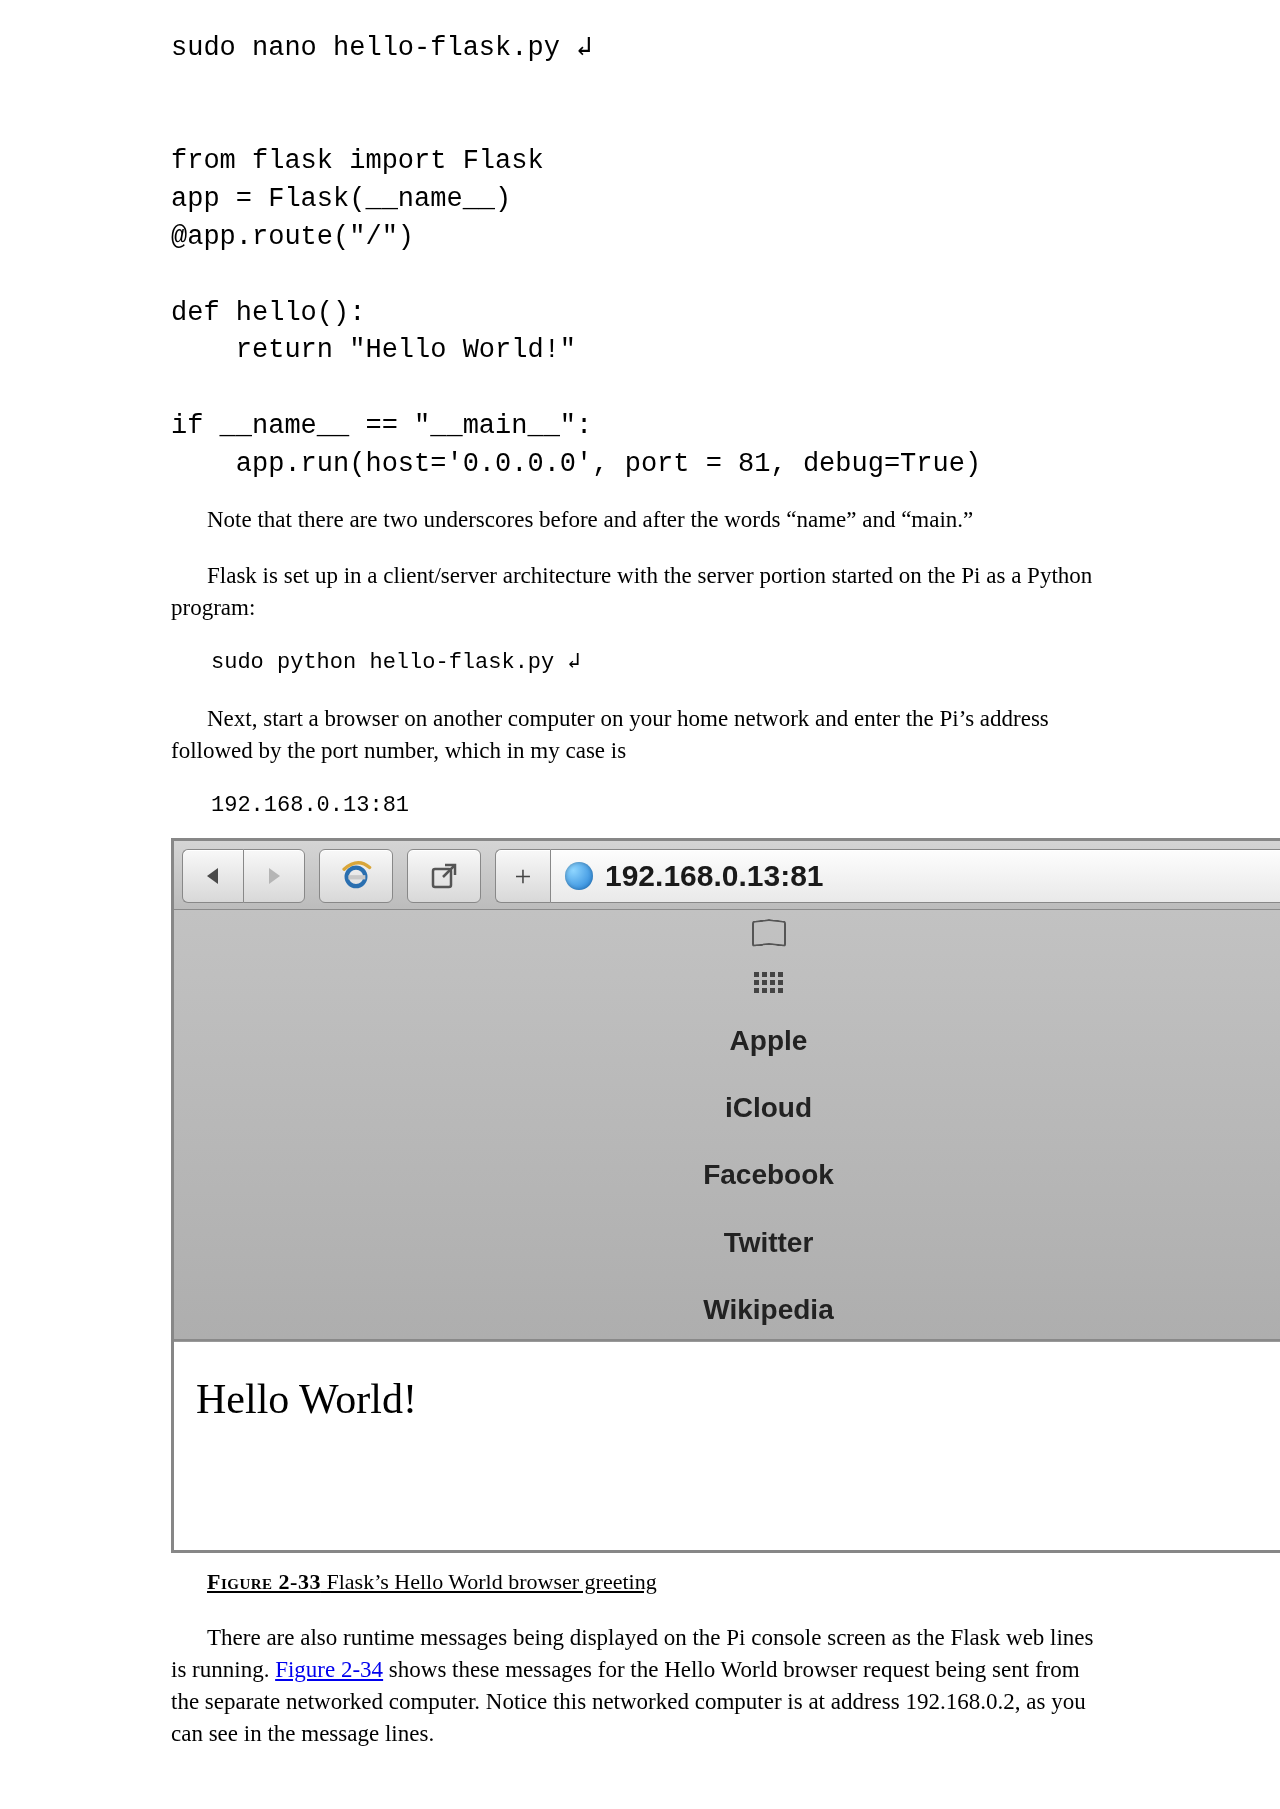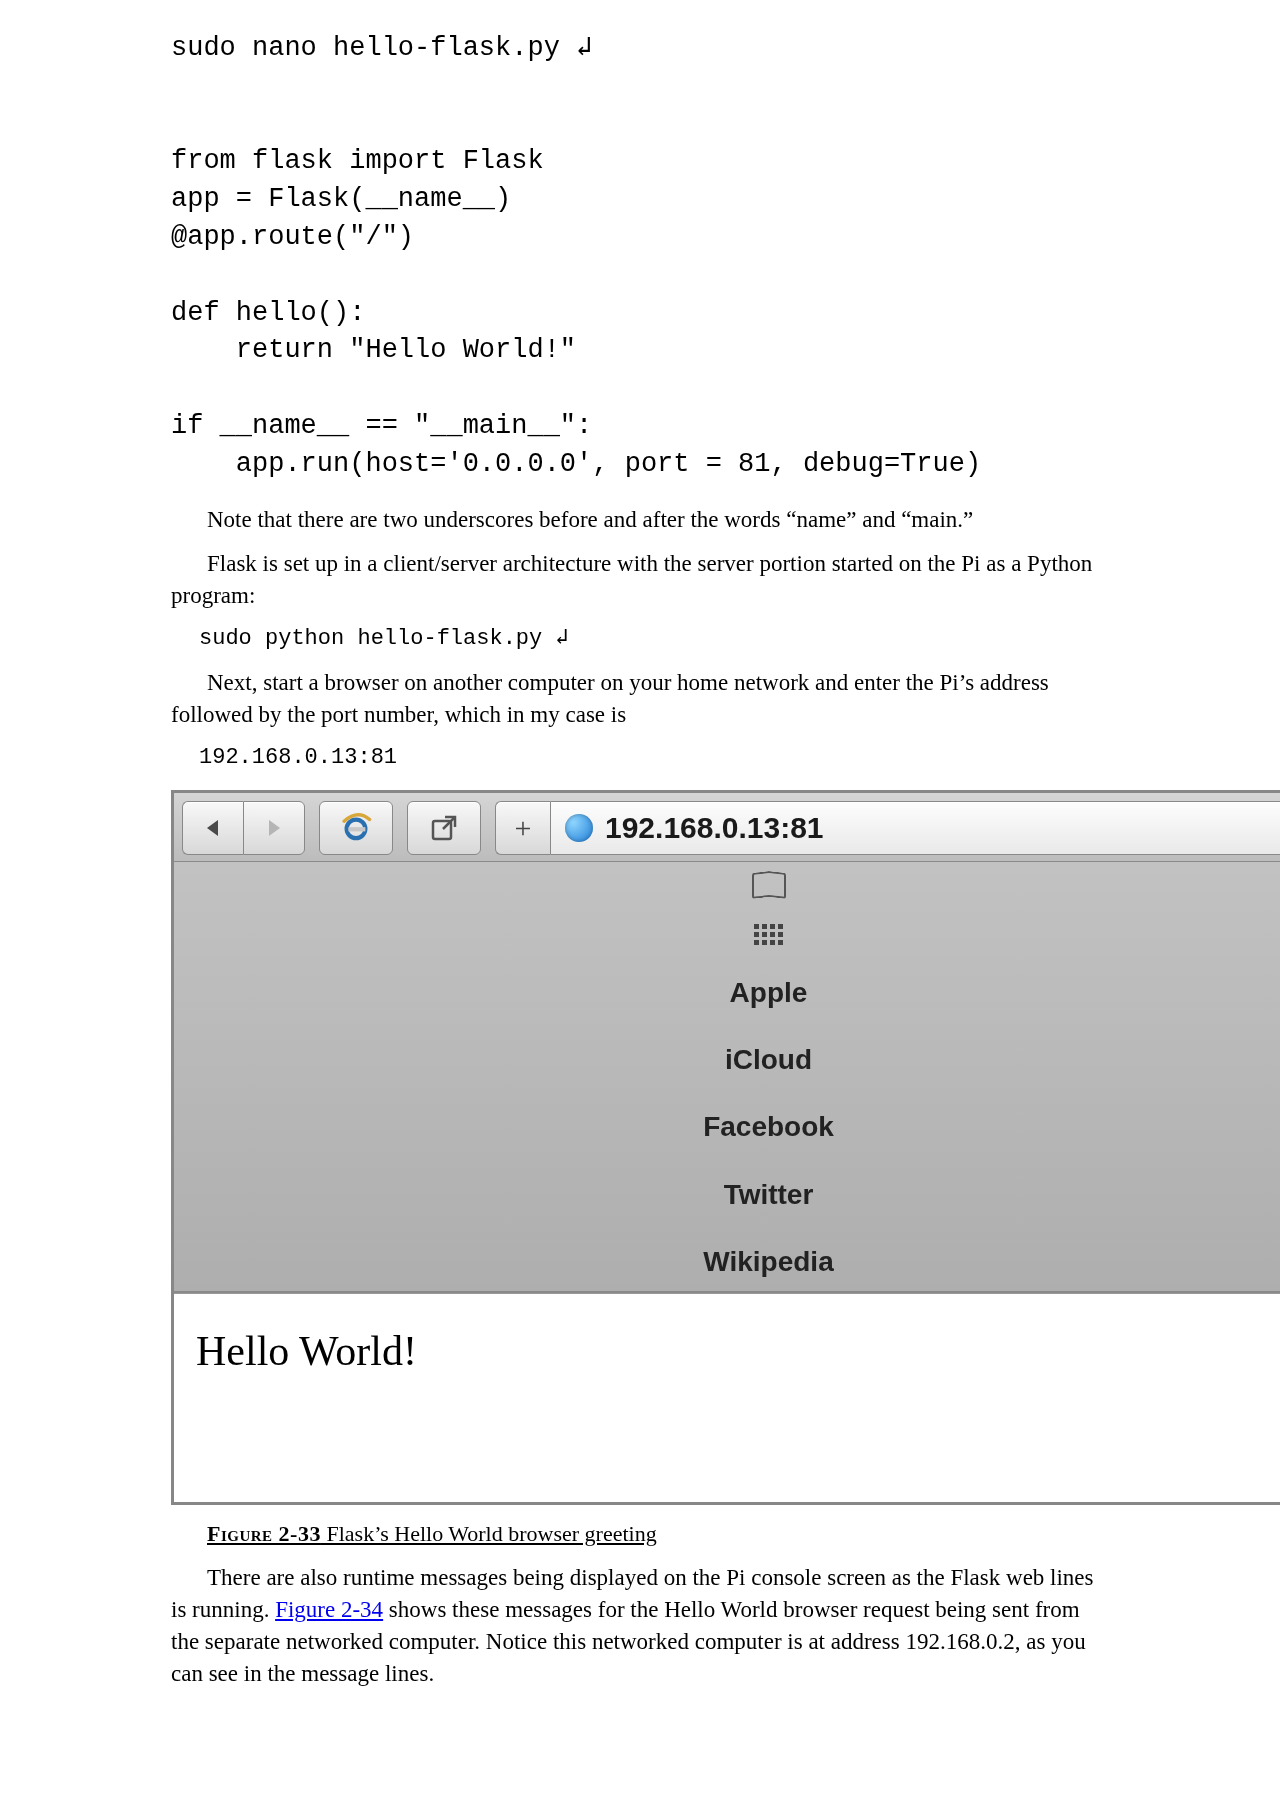--- a/index.html
+++ b/index.html
@@ -17,32 +17,32 @@
     padding: 20px 40px 40px 40px;
     box-sizing: border-box;
   }
   .mono-block {
     font-family: "Courier New", Courier, monospace;
     font-size: 27px;
     white-space: pre;
     margin: 10px 0 20px 0;
   }
   .para {
-    margin: 12px 0;
+    margin: 24px 0;
     text-indent: 36px;
     font-family: Liberation Serif, serif;
   }
   .para-noindent {
     margin: 12px 12px;
     text-indent: 0;
   }
   .code-line {
     font-family: "Courier New", Courier, monospace;
     font-size: 22px;
-    margin: 10px 0 10px 28px;
+    margin: 10px 0 10px 40px;
     white-space: pre;
   }
   .link {
     color: #0000ee;
     text-decoration: underline;
     cursor: pointer;
   }
   .figure-caption {
     margin: 14px 0 12px 36px;
     font-size: 22px;

